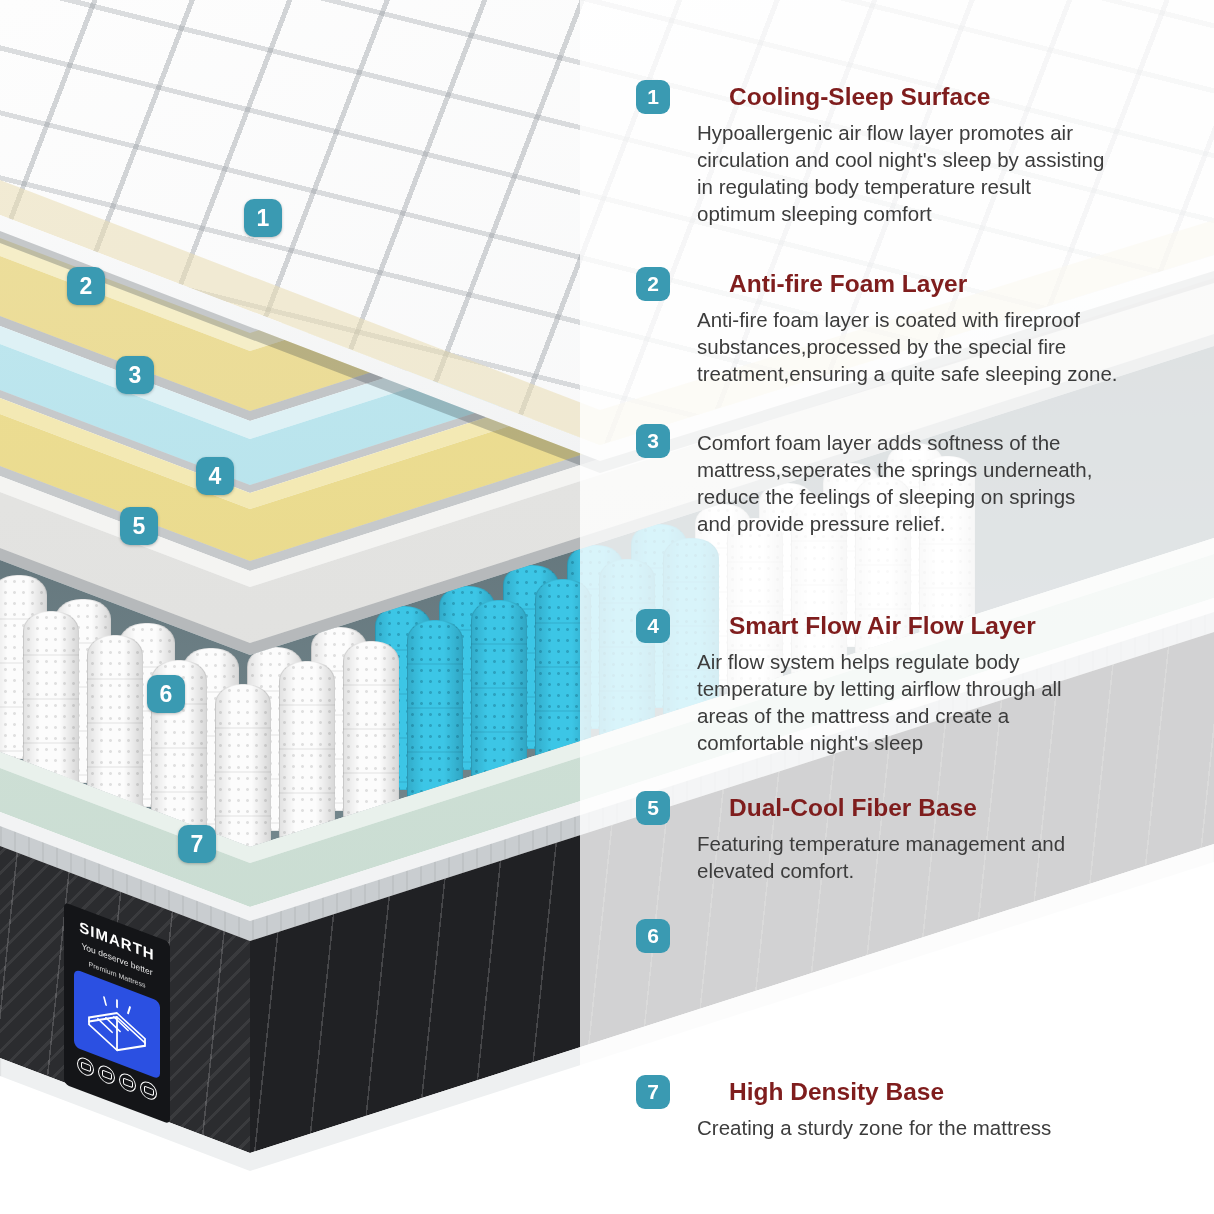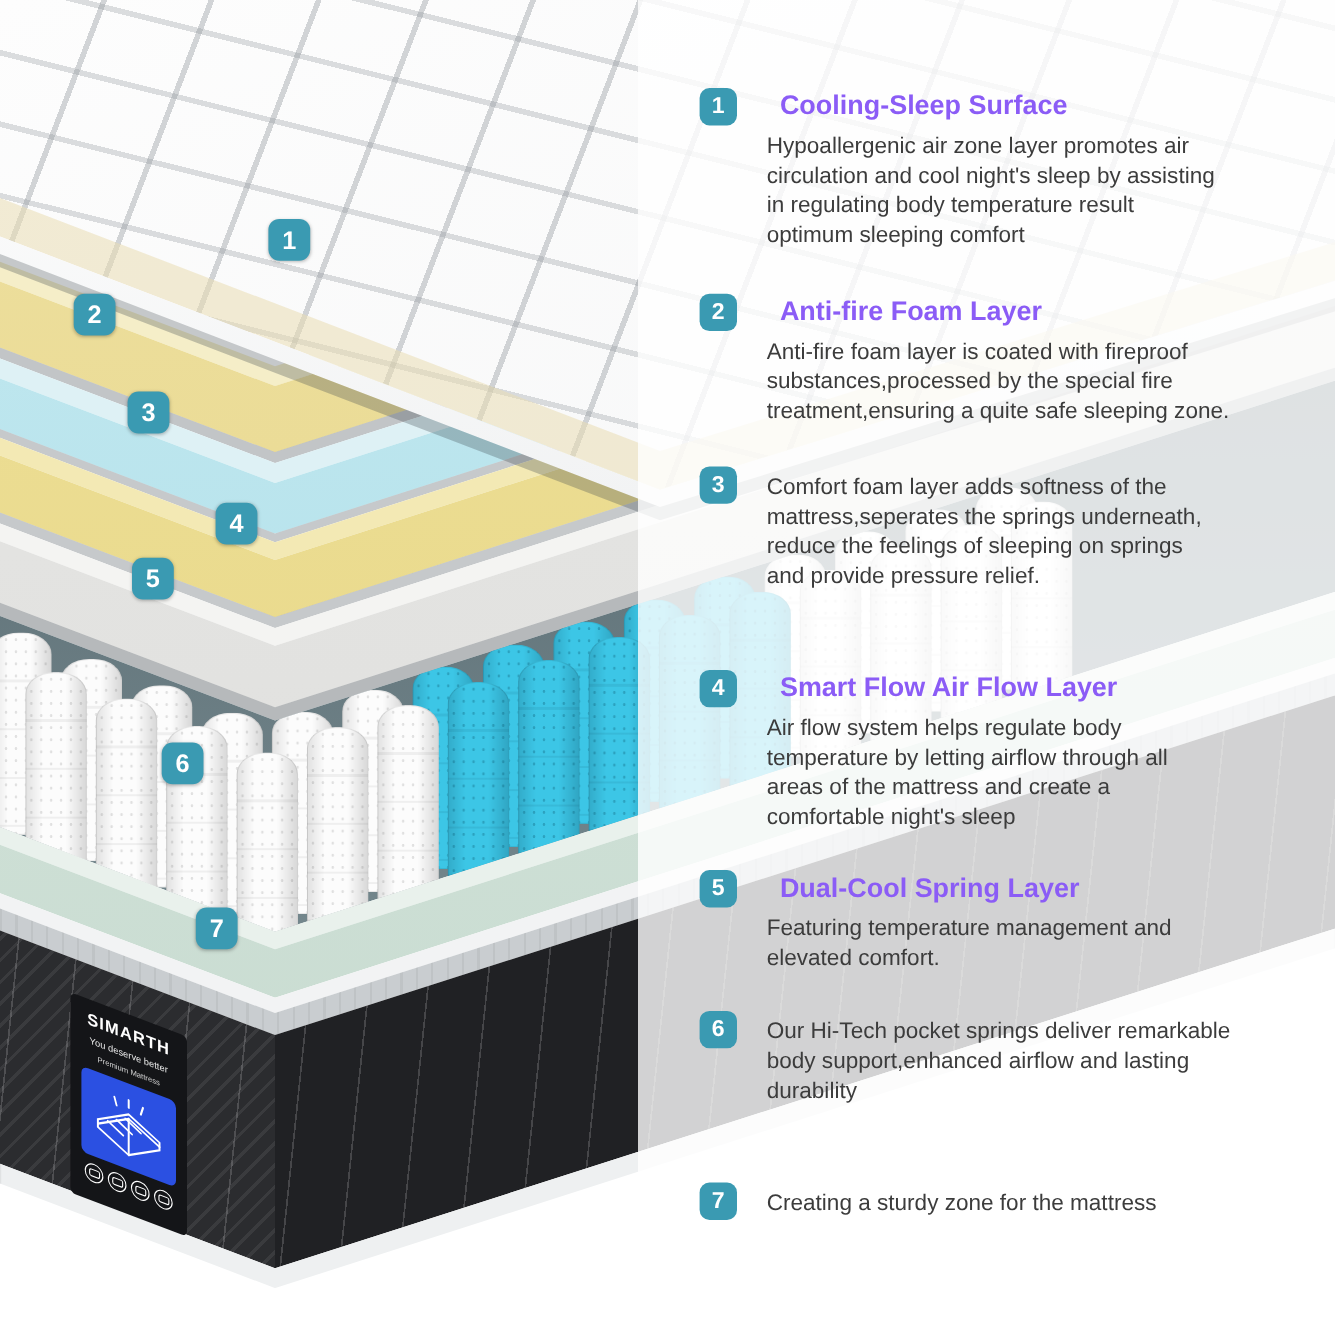--- a/index.html
+++ b/index.html
@@ -82,21 +82,21 @@
   
   .lbadge{position:absolute;width:38px;height:38px;border-radius:10px;background:var(--accent,#3a9ab2);
         color:#fff;font-size:23px;font-weight:bold;display:flex;align-items:center;justify-content:center;
         box-shadow:0 1px 3px rgba(0,0,0,.25);}
 
   
   .overlay{position:absolute;left:580px;top:0;right:0;bottom:0;background:rgba(255,255,255,.8);}
   .feature{position:absolute;left:636px;width:565px;z-index:20;}
   .fbadge{position:absolute;left:0;top:0;width:34px;height:34px;border-radius:9px;background:var(--accent,#3a9ab2);
         color:#fff;font-size:21px;font-weight:bold;display:flex;align-items:center;justify-content:center;}
-  .ftitle{margin:0 0 0 73px;font-size:24.5px;line-height:34px;font-weight:bold;color:#8b5cf6;}
+  .ftitle{margin:0 0 0 93px;font-size:24.5px;line-height:34px;font-weight:bold;color:#7f1d1d;}
   .fdesc{margin:5px 0 0 61px;font-size:20.5px;line-height:27px;color:#3c3c3c;white-space:pre-line;}
 </style>
 </head>
 <body>
 
 <div class="canvas">
 
   <div class="abs l2s"></div>
   <div class="abs l2f"></div>
   <div class="abs g1"></div>
@@ -194,21 +194,21 @@
   <div class="lbadge" style="left:120px;top:507px;">5</div>
   <div class="lbadge" style="left:147px;top:675px;">6</div>
   <div class="lbadge" style="left:178px;top:825px;">7</div>
 
   <div class="overlay"></div>
 
   <div>
     <div class="feature" style="top:80px;">
       <div class="fbadge">1</div>
       <h3 class="ftitle">Cooling-Sleep Surface</h3>
-      <p class="fdesc">Hypoallergenic air zone layer promotes air
+      <p class="fdesc">Hypoallergenic air flow layer promotes air
 circulation and cool night's sleep by assisting
 in regulating body temperature result
 optimum sleeping comfort</p>
     </div>
     <div class="feature" style="top:267px;">
       <div class="fbadge">2</div>
       <h3 class="ftitle">Anti-fire Foam Layer</h3>
       <p class="fdesc">Anti-fire foam layer is coated with fireproof
 substances,processed by the special fire
 treatment,ensuring a quite safe sleeping zone.</p>
@@ -223,29 +223,27 @@
     <div class="feature" style="top:609px;">
       <div class="fbadge">4</div>
       <h3 class="ftitle">Smart Flow Air Flow Layer</h3>
       <p class="fdesc">Air flow system helps regulate body
 temperature by letting airflow through all
 areas of the mattress and create a
 comfortable night's sleep</p>
     </div>
     <div class="feature" style="top:791px;">
       <div class="fbadge">5</div>
-      <h3 class="ftitle">Dual-Cool Spring Layer</h3>
+      <h3 class="ftitle">Dual-Cool Fiber Base</h3>
       <p class="fdesc">Featuring temperature management and
 elevated comfort.</p>
     </div>
     <div class="feature" style="top:919px;">
       <div class="fbadge">6</div>
-      <p class="fdesc">Our Hi-Tech pocket springs deliver remarkable
-body support,enhanced airflow and lasting
-durability</p>
     </div>
     <div class="feature" style="top:1075px;">
       <div class="fbadge">7</div>
+      <h3 class="ftitle">High Density Base</h3>
       <p class="fdesc">Creating a sturdy zone for the mattress</p>
     </div>
   </div>
 
 </div>
 
 </body></html>

